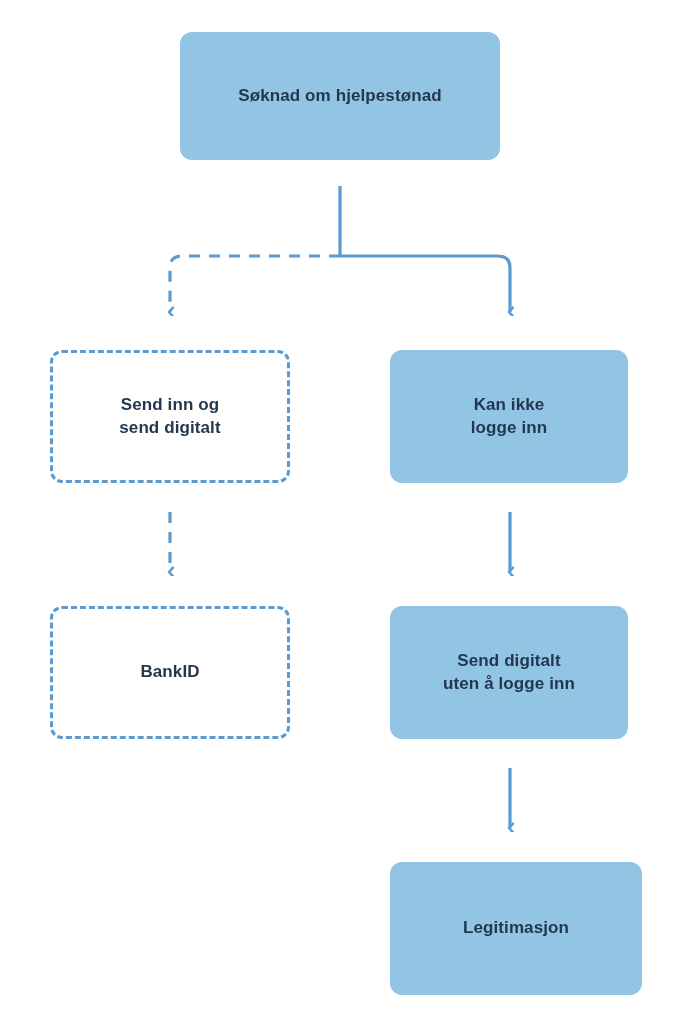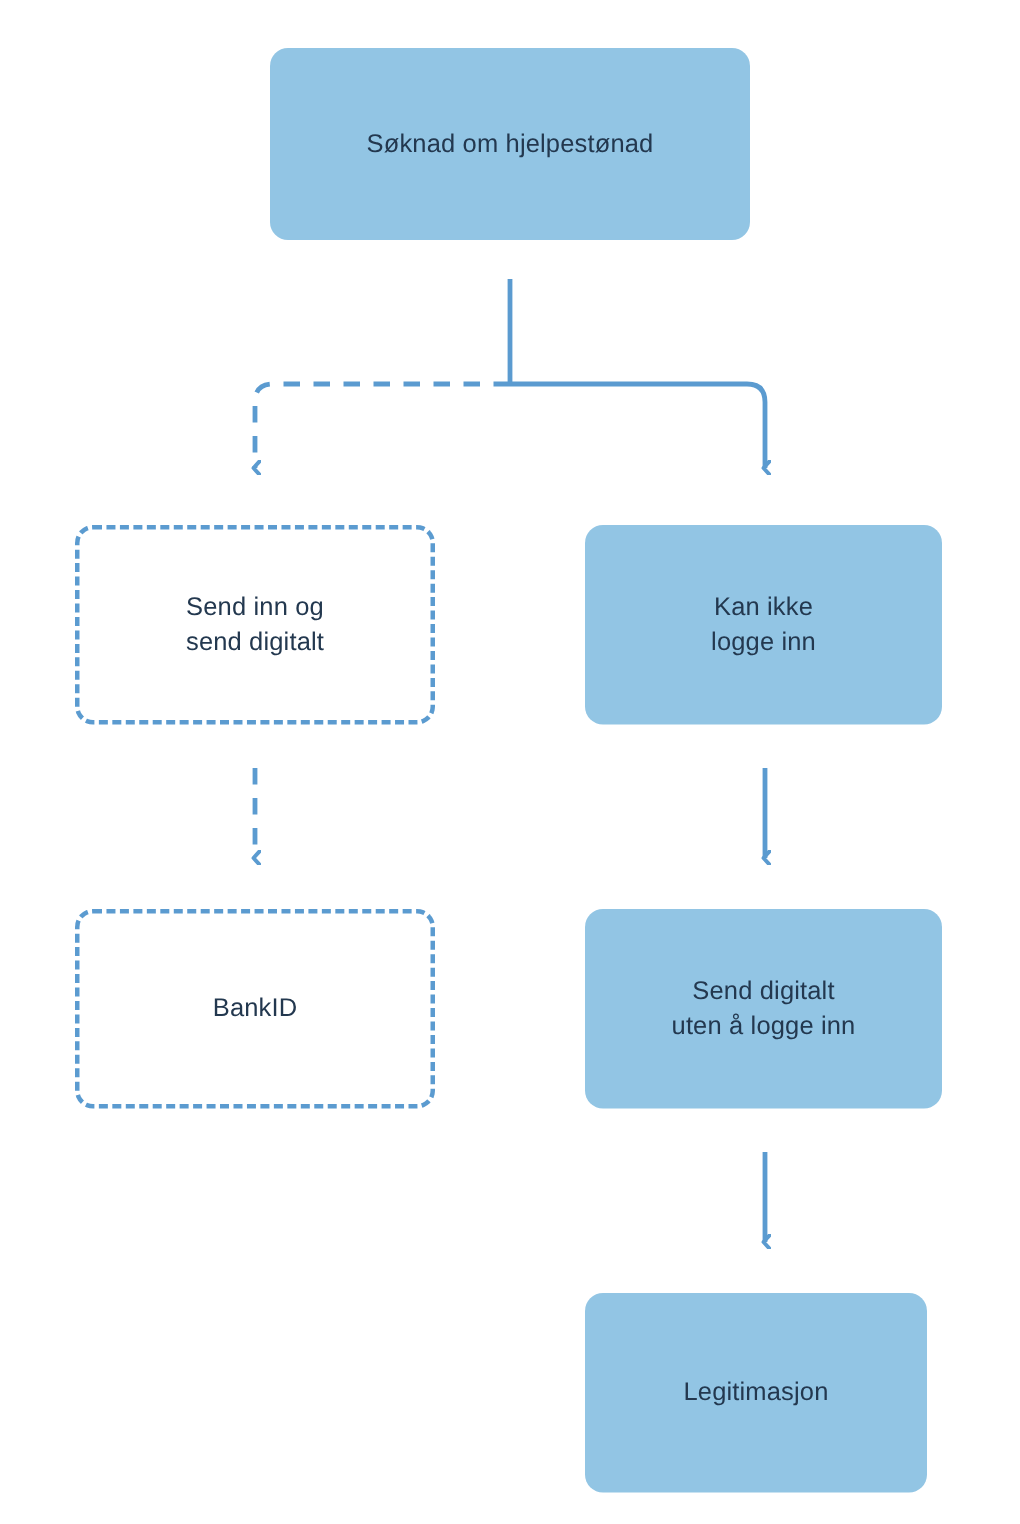--- a/index.html
+++ b/index.html
@@ -18,21 +18,21 @@
   .node {
     position: absolute;
     box-sizing: border-box;
     display: flex;
     align-items: center;
     justify-content: center;
     text-align: center;
     border-radius: 12px;
     color: #23384f;
     font-size: 17px;
-    font-weight: normal;
+    font-weight: bold;
     line-height: 1.35;
     letter-spacing: 0.1px;
     white-space: pre-line;
   }
   .node.filled {
     background: #92c5e4;
     border: none;
   }
   .node.dashed {
     background: #ffffff;
@@ -78,15 +78,15 @@
 send digitalt</div>
 
   <div class="node dashed" style="left:50px; top:606px; width:240px; height:133px;">BankID</div>
 
   <div class="node filled" style="left:390px; top:350px; width:238px; height:133px;">Kan ikke
 logge inn</div>
 
   <div class="node filled" style="left:390px; top:606px; width:238px; height:133px;">Send digitalt
 uten å logge inn</div>
 
-  <div class="node filled" style="left:390px; top:862px; width:228px; height:133px;">Legitimasjon</div>
+  <div class="node filled" style="left:390px; top:862px; width:252px; height:133px;">Legitimasjon</div>
 
 </div>
 
 </body></html>

